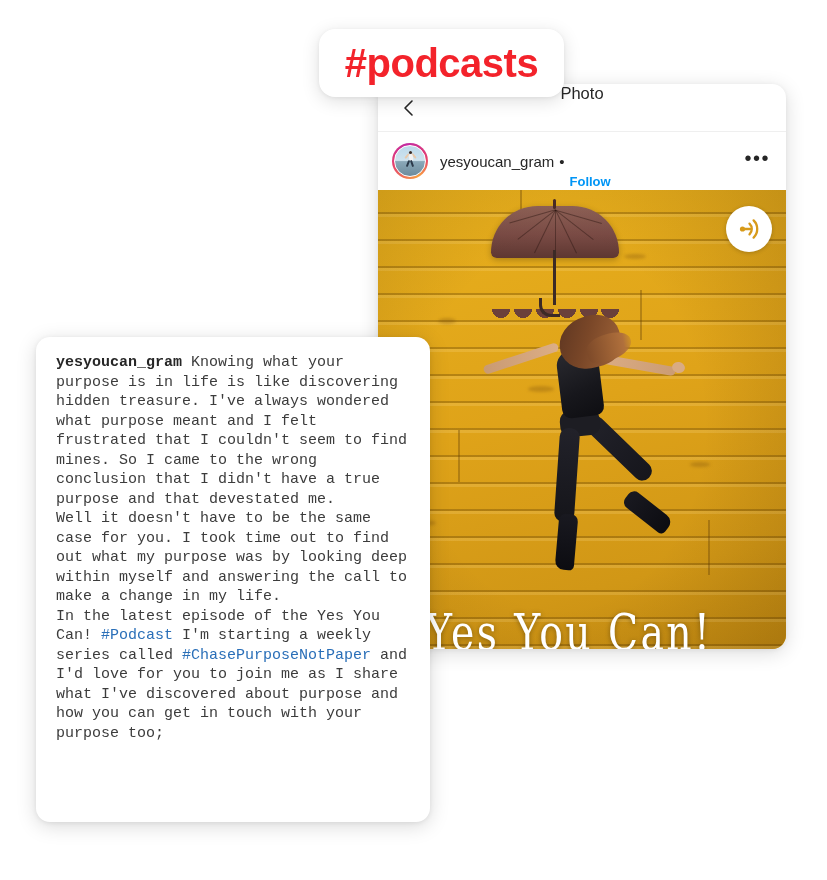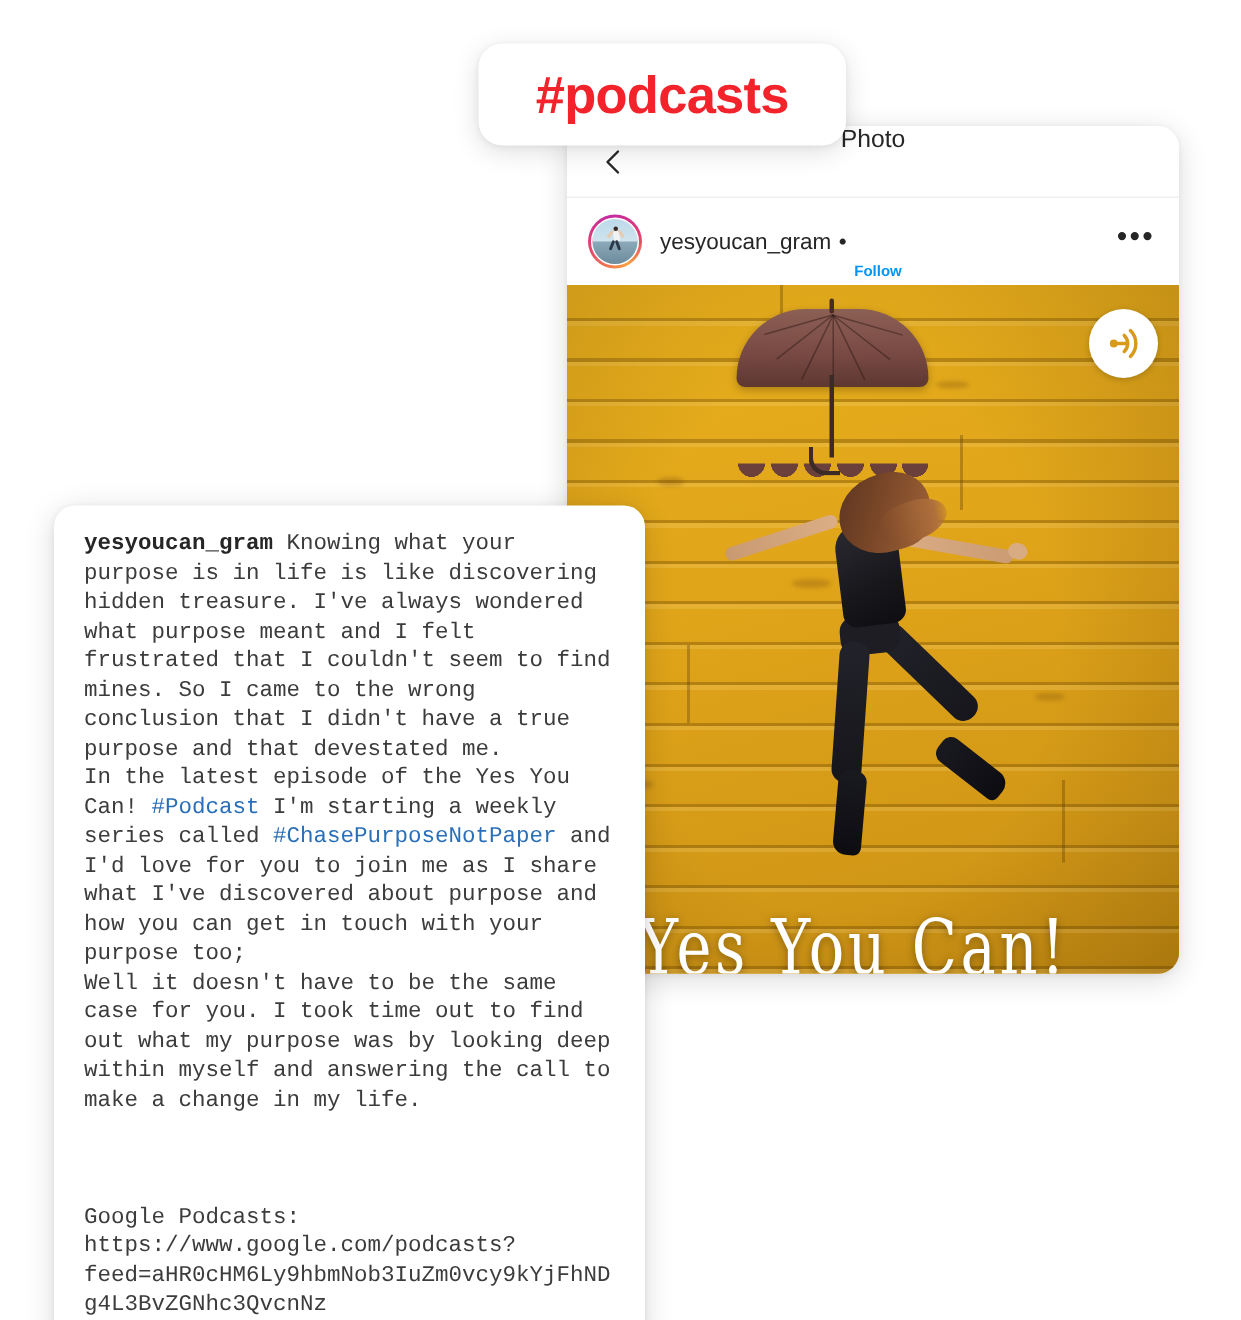--- a/index.html
+++ b/index.html
@@ -26,21 +26,21 @@
     background: #ffffff;
     border-radius: 16px;
     box-shadow: 0 4px 18px rgba(0,0,0,0.13), 0 1px 4px rgba(0,0,0,0.06);
     display: flex;
     align-items: center;
     justify-content: center;
     z-index: 40;
   }
   .tag-pill-text {
     color: #f3232b;
-    font-size: 35px;
+    font-size: 40px;
     font-weight: 700;
     letter-spacing: -0.5px;
     line-height: 1;
   }
 
   
   .post-card {
     position: absolute;
     left: 378px;
     top: 84px;
@@ -154,21 +154,21 @@
     color: #262626;
     font-weight: 400;
     cursor: pointer;
   }
   .dot-sep {
     margin: 0 5px;
     font-size: 15px;
     color: #262626;
   }
   .follow-link {
-    font-size: 10px;
+    font-size: 13px;
     color: #0095f6;
     font-weight: 600;
     cursor: pointer;
     margin-top: 40px;
   }
   .more-dots {
     margin-left: auto;
     font-size: 20px;
     letter-spacing: 1.5px;
     color: #262626;
@@ -537,20 +537,19 @@
       <svg width="25" height="25" viewBox="0 0 25 25" fill="none">
         <path d="M5 3 L20 3 L20 22 L12.5 15.5 L5 22 Z" stroke="#262626" stroke-width="1.6" fill="none" stroke-linejoin="round"></path>
       </svg>
     </span>
   </div>
 </div>
 
 <div class="caption-card">
   <div class="cap-body">
     <p class="cap-para"><span class="cap-user">yesyoucan_gram</span><span> Knowing what your purpose is in life is like discovering hidden treasure. I've always wondered what purpose meant and I felt frustrated that I couldn't seem to find mines. So I came to the wrong conclusion that I didn't have a true purpose and that devestated me.</span></p>
+    <p class="cap-para">Well it doesn't have to be the same case for you. I took time out to find out what my purpose was by looking deep within myself and answering the call to make a change in my life.</p>
     <p class="cap-para"><span>In the latest episode of the Yes You Can! </span><span class="cap-hash">#Podcast</span><span> I'm starting a weekly series called </span><span class="cap-hash">#ChasePurposeNotPaper</span><span> and I'd love for you to join me as I share what I've discovered about purpose and how you can get in touch with your purpose too;</span></p>
-    <p class="cap-para">Well it doesn't have to be the same case for you. I took time out to find out what my purpose was by looking deep within myself and answering the call to make a change in my life.</p>
     <div class="cap-gap"></div>
     <div class="cap-gap"></div>
     <div class="cap-gap"></div>
-    <p class="cap-para">Google Podcasts: https://www.google.com/podcasts?feed=aHR0cHM6Ly9hbmNob3IuZm0vcy9kYjFhNDg4L3BvZGNhc3QvcnNz</p>
   </div>
 </div>
 
 </body></html>

